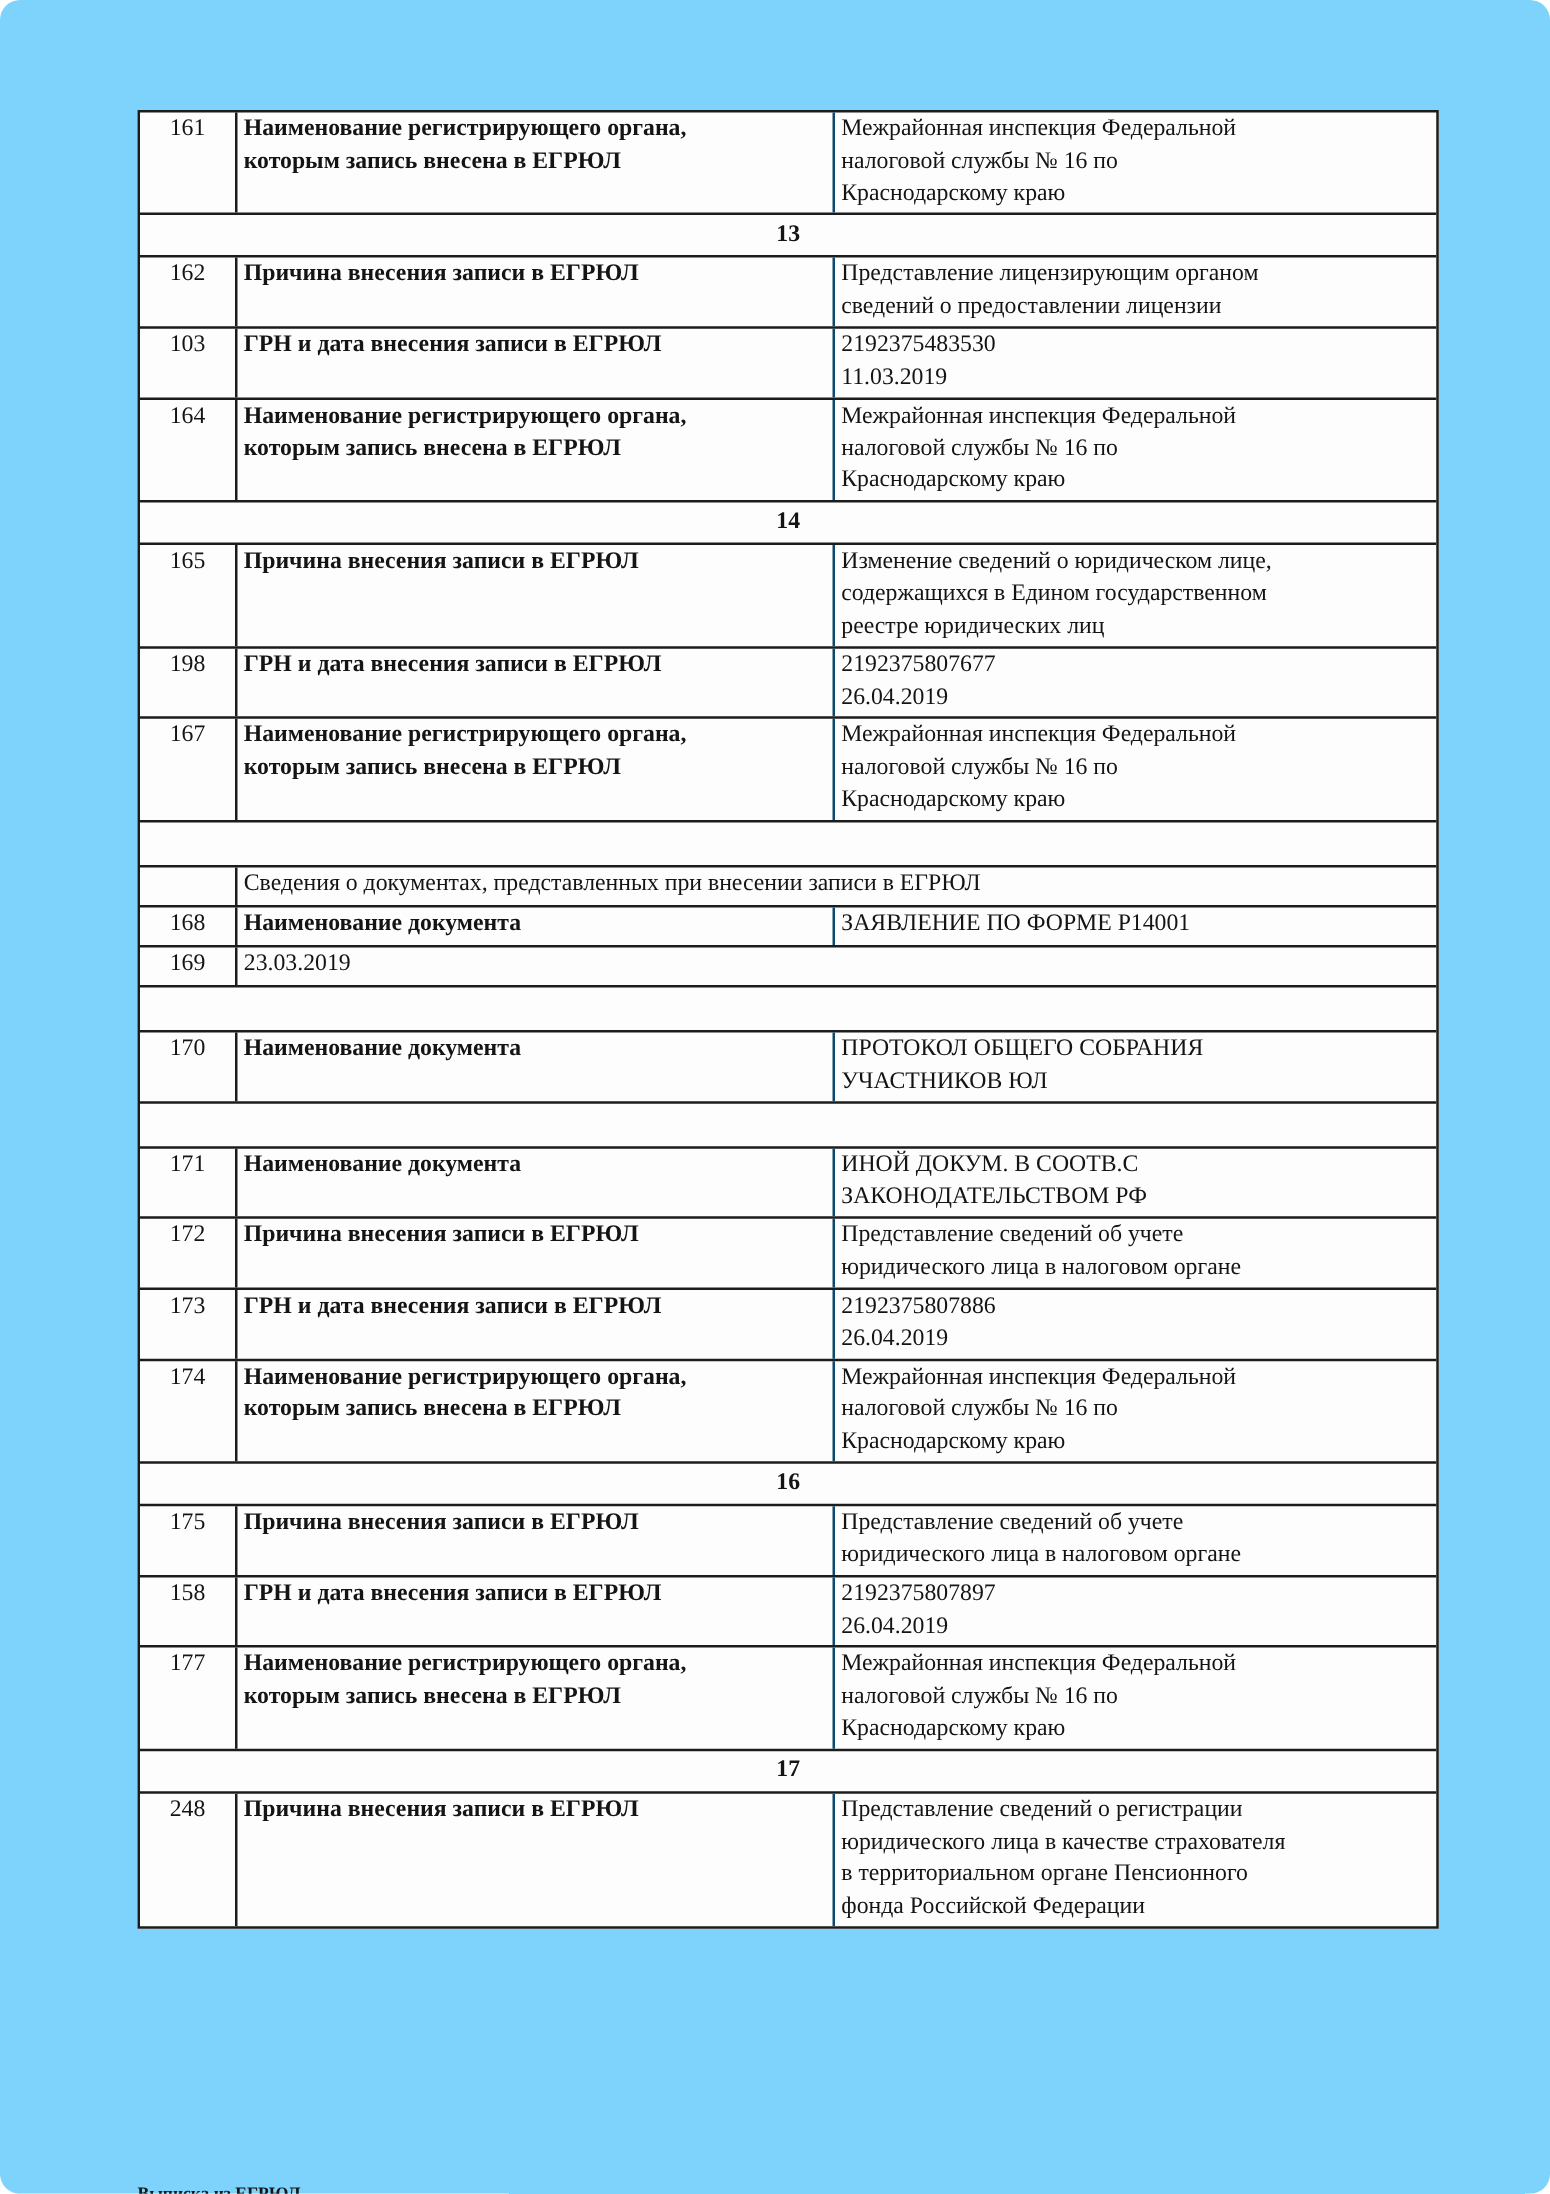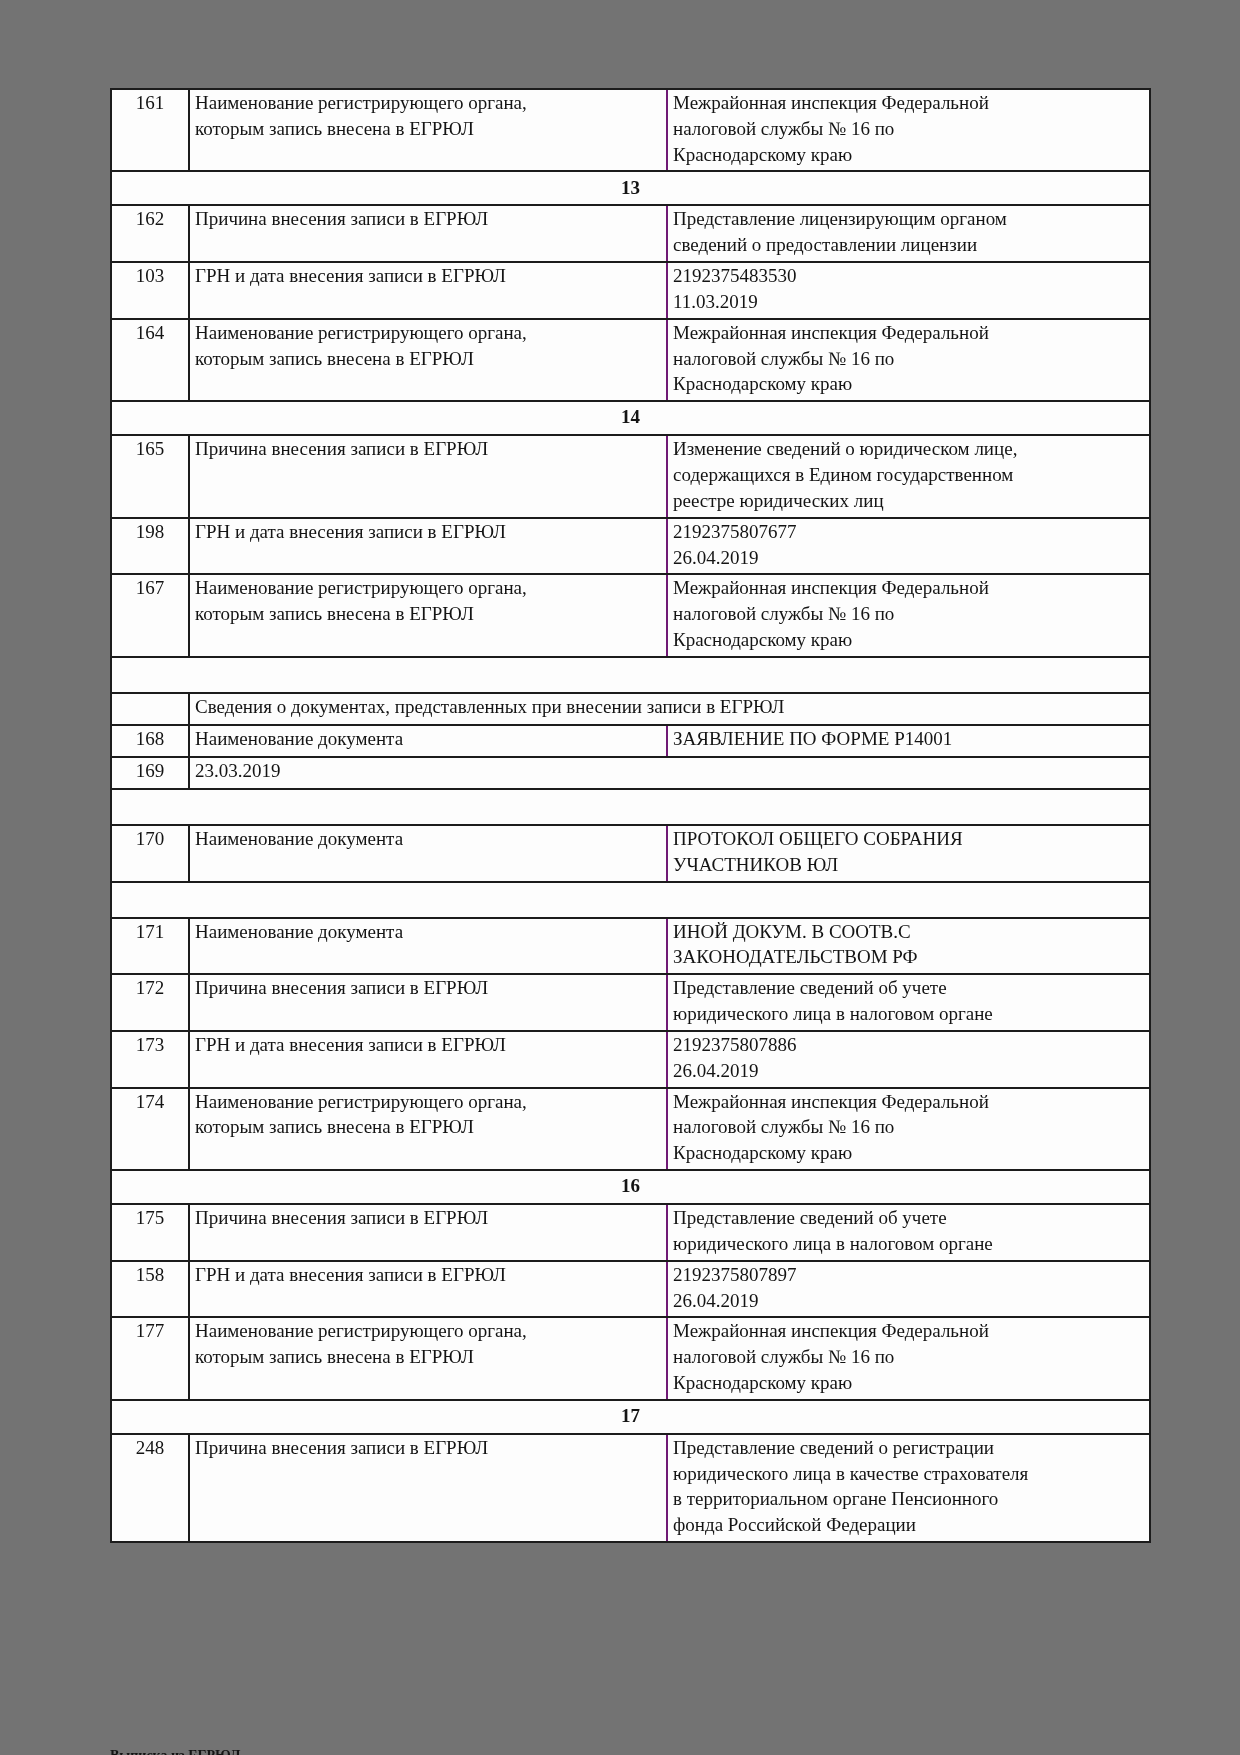--- a/index.html
+++ b/index.html
@@ -6,21 +6,22 @@
   body{
     width:1240px;height:1755px;
     background:#ffffff;
     font-family:"Liberation Serif","DejaVu Serif",serif;
     color:#141414;
     position:relative;
     overflow:hidden;
   }
   .page{
     position:absolute;inset:0;
-    background:#737373;
+    background:#7dd3fc;
+    border-radius:16px;
   }
   
   .egrul-table{
     position:absolute;
     left:110px;top:88px;
     width:1037px;
     border:2px solid #1c1c1c;
     background:#fdfdfd;
     font-size:19px;
     line-height:1.36;
@@ -28,21 +29,21 @@
   .row{border-top:2px solid #1c1c1c;}
   .row:first-child{border-top:none;}
   .data-row{display:grid;grid-template-columns:78px 478px 1fr;min-height:30px;}
   .span-row{display:grid;grid-template-columns:78px 1fr;min-height:30px;}
   .cell{padding:0 5px 3px 5px;white-space:pre-line;}
   .cell.num{
     text-align:center;
     padding-left:2px;padding-right:2px;
     border-right:2px solid #1c1c1c;
   }
-  .cell.label{border-right:2px solid #701a75;}
+  .cell.label{border-right:2px solid #0c4a6e;font-weight:bold;}
   .cell.value{}
   .cell.wide{}
   .section-row{
     display:flex;justify-content:center;align-items:center;
     font-weight:bold;
     min-height:30px;
     padding:0 4px 2px 4px;
   }
   .spacer-row{min-height:34px;}
   

